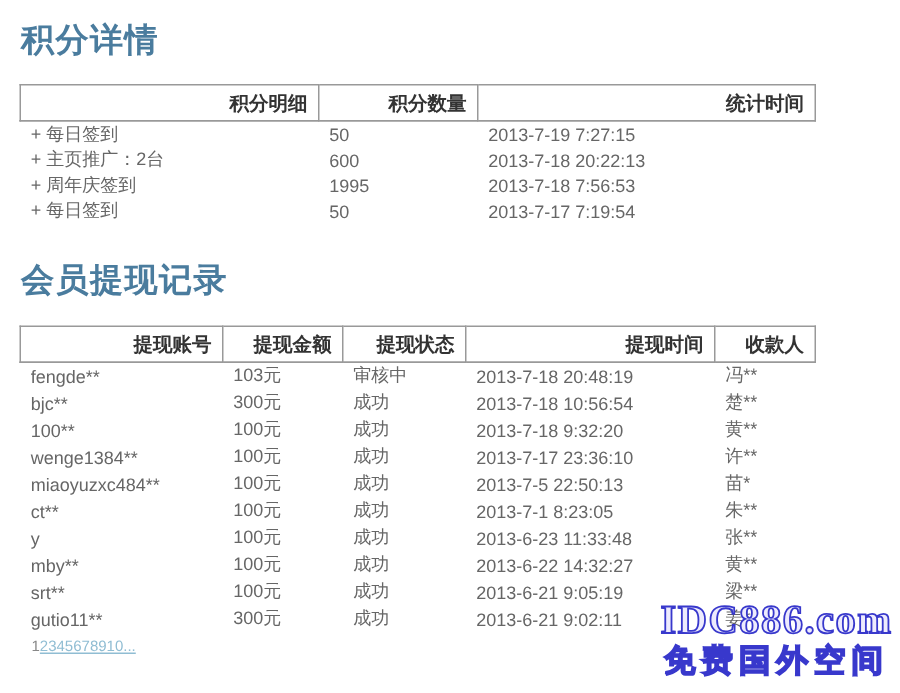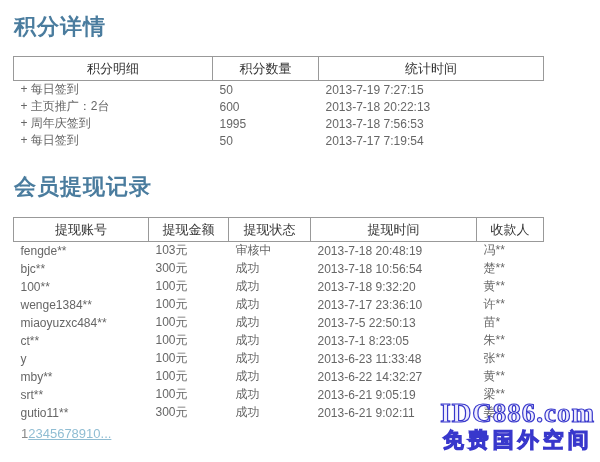--- a/index.html
+++ b/index.html
@@ -30,43 +30,43 @@
   #withdraw-title{margin-top:24px;}
   table{
     border-collapse:collapse;
     table-layout:fixed;
     margin:15px 0 0 13px;
     width:530px;
   }
   thead th{
     border:1px solid var(--border);
     font-size:13px;
-    font-weight:normal;
+    font-weight:bold;
     color:var(--header-text);
-    text-align:center;
+    text-align:right;
     padding:0 7px;
     height:24px;
     white-space:nowrap;
     overflow:hidden;
   }
   tbody td{
     border:none;
     font-size:12px;
     color:var(--body-text);
     text-align:left;
     padding:0 7px;
     white-space:nowrap;
     overflow:visible;
   }
   #points-table tbody tr{height:17px;}
   #withdraw-table tbody tr{height:18px;margin-left:33px;}
   #withdraw-table{margin-top:16px;}
   .pagination{
     margin:4px 0 0 21px;
-    font-size:13px;
+    font-size:10px;
   }
   .page-current{
     color:#888888;
     text-decoration:none;
   }
   .page-link{
     color:var(--link);
     text-decoration:underline;
     cursor:pointer;
   }

